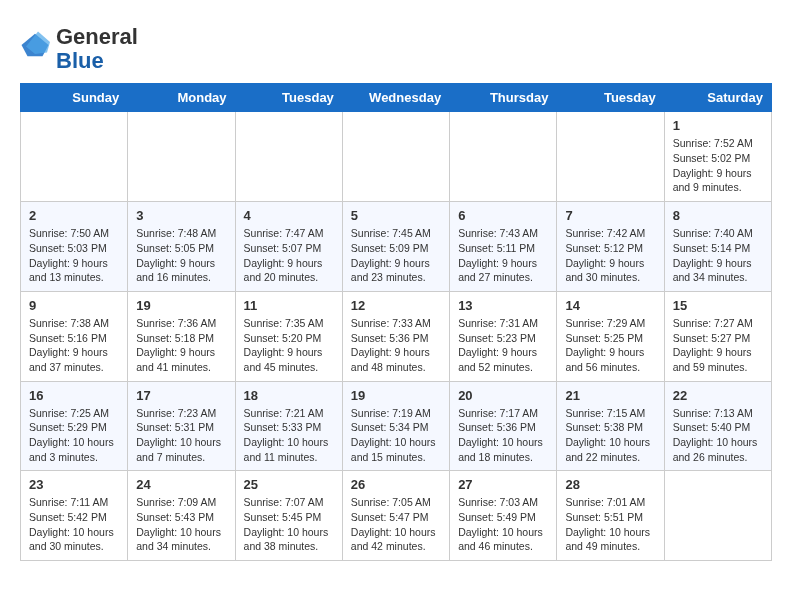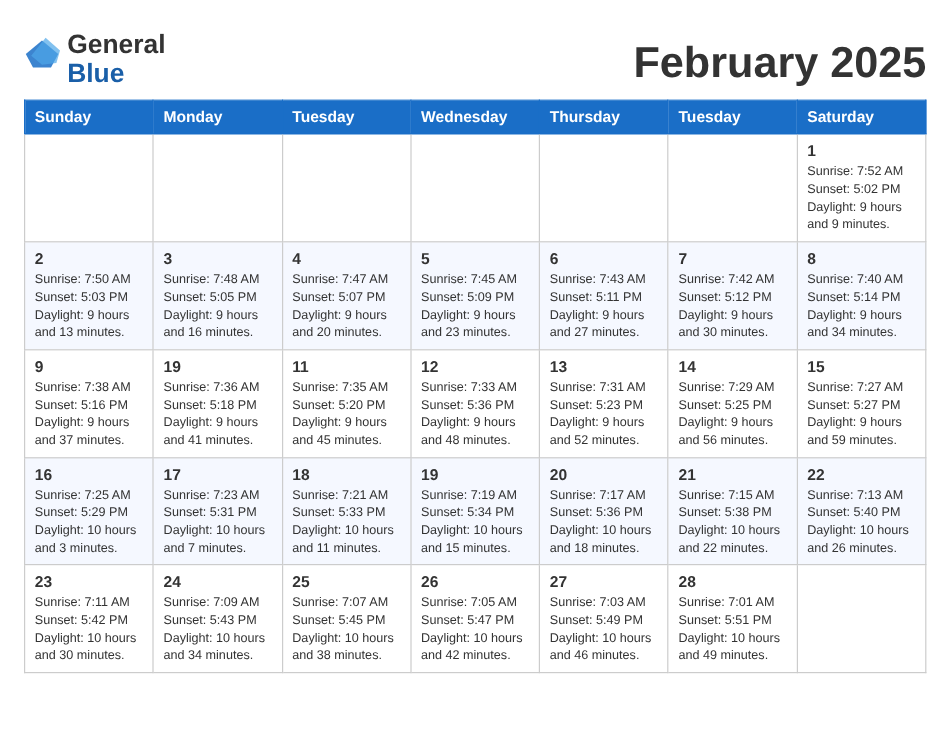--- a/index.html
+++ b/index.html
@@ -6,21 +6,21 @@
     body {
       font-family: Arial, sans-serif;
       background: #fff;
       width: 792px;
       min-height: 612px;
       padding: 20px;
     }
     .header-section {
       display: flex;
       justify-content: space-between;
-      align-items: flex-end;
+      align-items: center;
       margin-bottom: 10px;
     }
     .logo {
       display: flex;
       align-items: center;
       margin-top: 5px;
     }
     .logo-text {
       font-size: 22px;
       font-weight: bold;
@@ -54,21 +54,21 @@
       color: #555;
     }
     .calendar-table {
       width: 100%;
       border-collapse: collapse;
       border: 1px solid #aaa;
     }
     .calendar-table th {
       background-color: #1a6ec7;
       color: white;
-      text-align: left;
+      text-align: right;
       padding: 6px 8px;
       font-size: 13px;
       border: 1px solid #1a6ec7;
     }
     .calendar-table td {
       vertical-align: top;
       padding: 6px 8px;
       border: 1px solid #ccc;
       width: calc(100% / 7);
       min-height: 80px;
@@ -102,21 +102,20 @@
     <svg class="logo-icon" viewBox="0 0 40 40">
       <polygon points="20,5 38,20 30,35 10,35 2,20" fill="#1a6ec7" opacity="0.85"></polygon>
       <polygon points="24,2 40,16 36,30 20,32 8,22" fill="#4da6e8" opacity="0.7"></polygon>
     </svg>
     <div class="logo-text">
       <span class="general">General</span>
       <span class="blue">Blue</span>
     </div>
   </div>
   <div class="title-section">
-    <div class="month-title">February 2025</div>
   </div>
 </div>
 
 <table class="calendar-table">
   <thead>
     <tr>
     <th>Sunday</th>
         <th>Monday</th>
         <th>Tuesday</th>
         <th>Wednesday</th>

